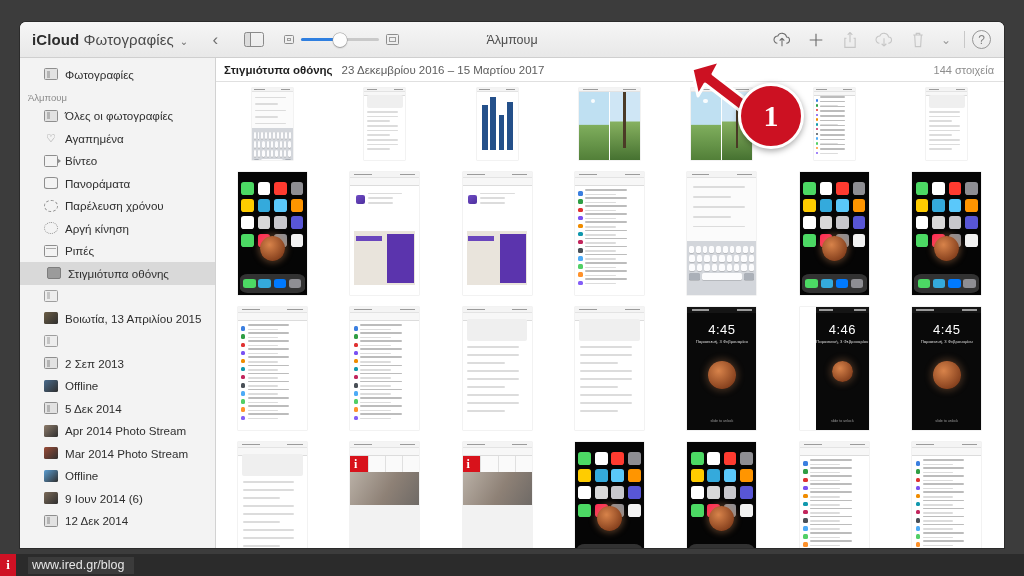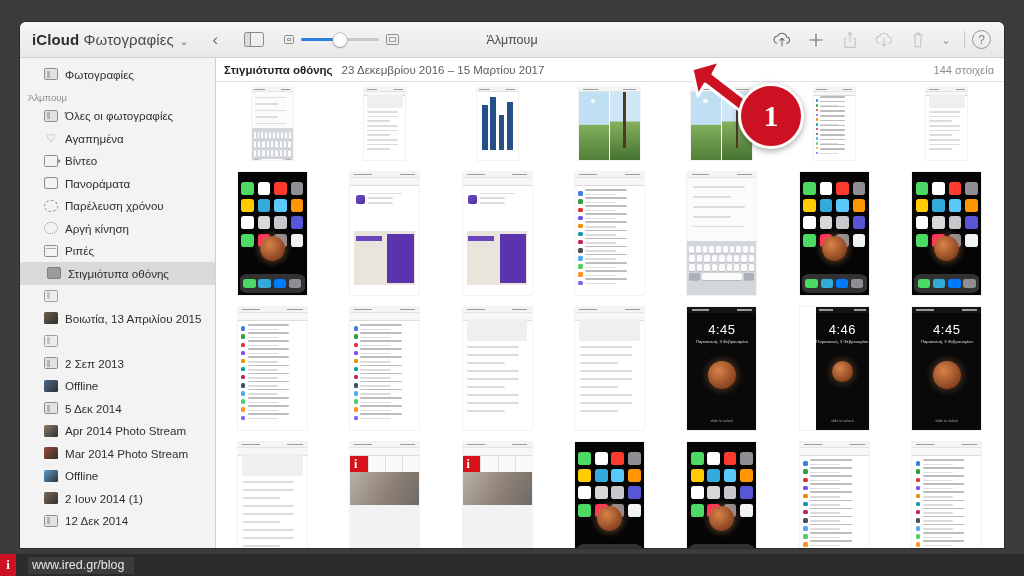--- a/index.html
+++ b/index.html
@@ -388,21 +388,21 @@
             <div class="srow">
               <span class="sico ic-thumb" style="background: linear-gradient(135deg, rgb(154, 75, 54), rgb(47, 47, 47));"></span>
               <span>Mar 2014 Photo Stream</span>
             </div>
             <div class="srow">
               <span class="sico ic-thumb" style="background: linear-gradient(135deg, rgb(91, 157, 209), rgb(47, 47, 47));"></span>
               <span>Offline</span>
             </div>
             <div class="srow">
               <span class="sico ic-thumb" style="background: linear-gradient(135deg, rgb(122, 106, 88), rgb(47, 47, 47));"></span>
-              <span>2 Ιουν 2014 (1)</span>
+              <span>9 Ιουν 2014 (6)</span>
             </div>
             <div class="srow">
               <span class="sico ic-album"></span>
               <span>12 Δεκ 2014</span>
             </div>
           </div>
       </div>
 
       <div class="content">
         <div class="chead">

